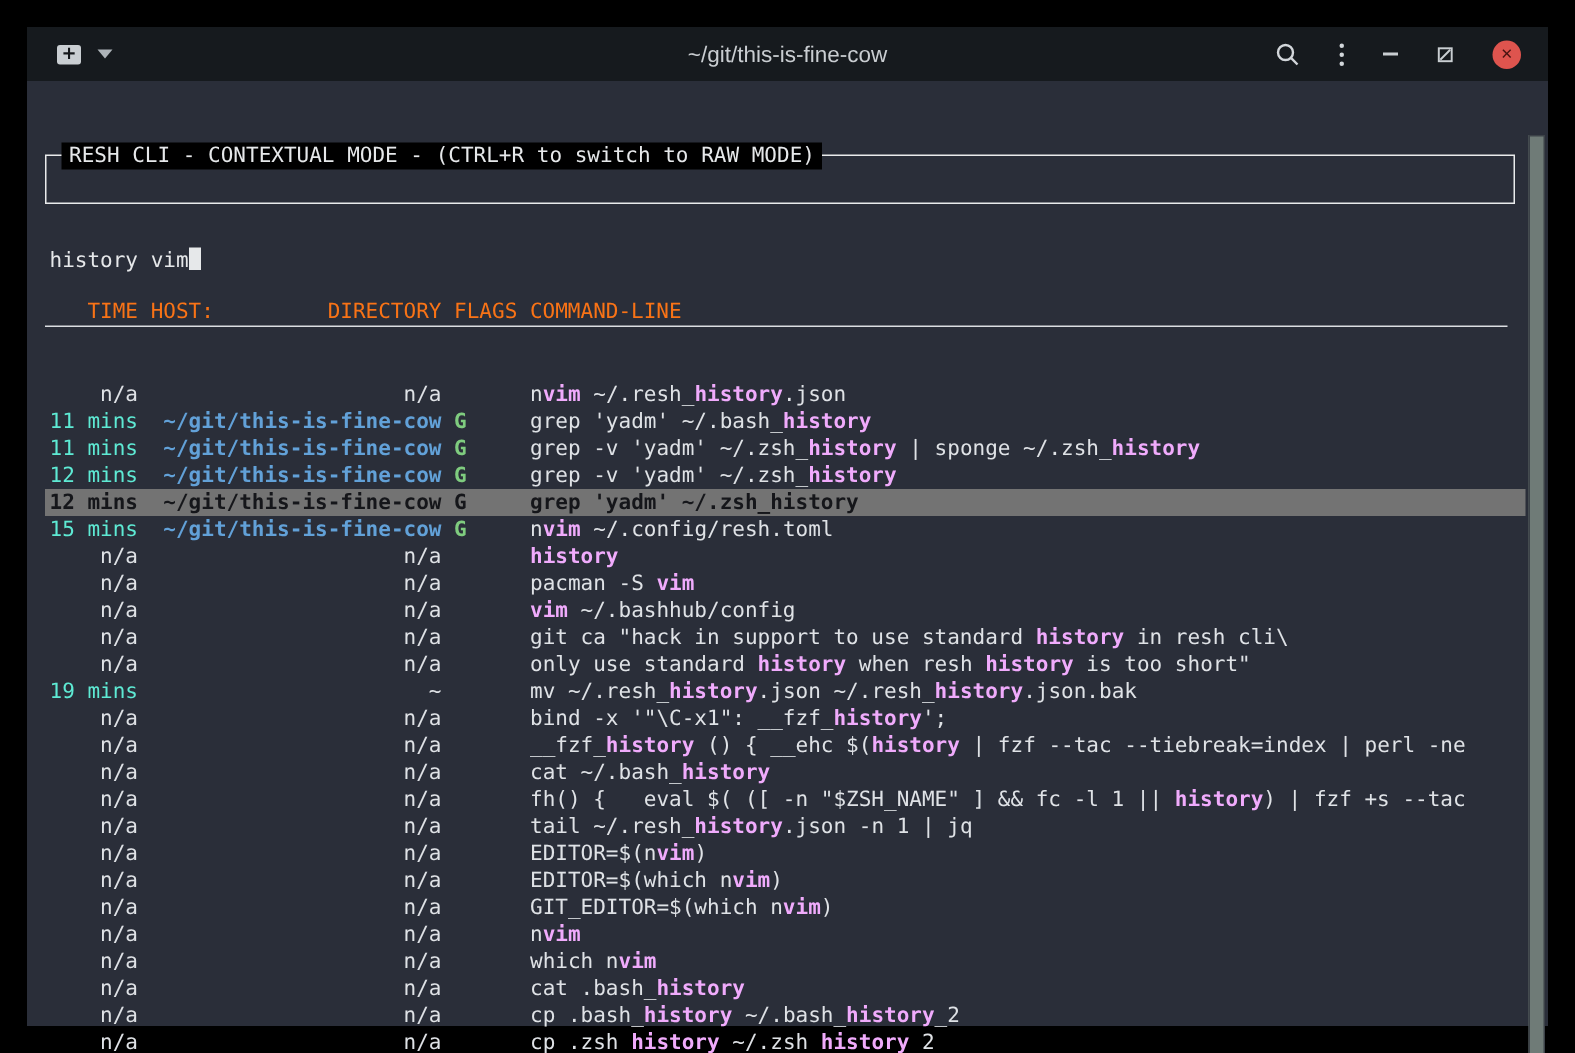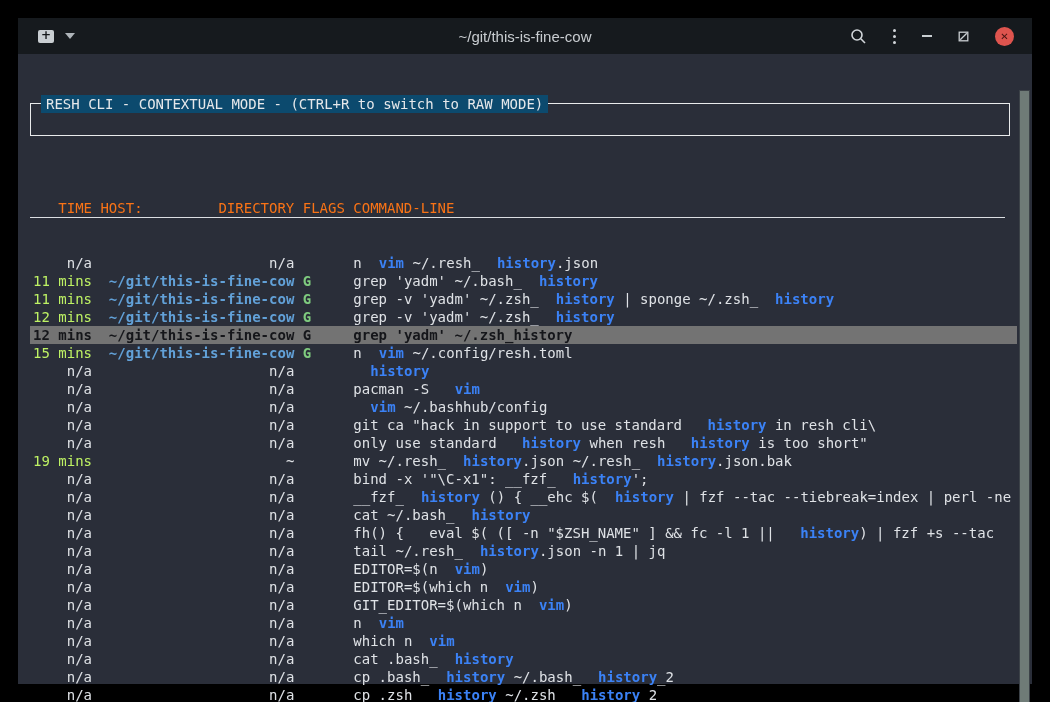--- a/index.html
+++ b/index.html
@@ -26,33 +26,33 @@
   .kebab i { width:3px; height:3px; border-radius:50%; background:#d2d6da; }
   .minbar { width:10px; height:2px; background:#c9ced2; display:block; }
   .closebtn { width:19px; height:19px; border-radius:50%; background:#de544e;
     display:flex; align-items:center; justify-content:center; }
   .closebtn::after { content:"✕"; color:#471311; font:bold 10px "DejaVu Sans", sans-serif; }
 
   
   .terminal { height:630px; background:#2a2e39; position:relative;
     font:14px/18px "DejaVu Sans Mono", monospace; white-space:pre; }
   .resh-box { margin:13px 0 0 12px; width:980px; height:33px; border:1px solid #e9ebec; position:relative; }
-  .resh-title { position:absolute; top:-9px; left:10px; background:#0c4a6e; padding:0 5px; color:#e6e8ea; }
+  .resh-title { position:absolute; top:-9px; left:10px; background:#000000; padding:0 5px; color:#e6e8ea; }
   .query-line { padding:7px 0 0 2px; color:#e6e8ea; }
   .cursor { display:inline-block; width:8px; height:15px; background:#e6e8ea; vertical-align:-2px; }
 
   .hdr { margin:10px 0 0 12px; width:975px; height:18px; padding-left:3px;
     border-bottom:1px solid #dbdee2; color:#f97316; line-height:17px; }
   #rows { margin-left:12px; width:987px; }
   .row { height:18px; padding-left:3px; }
   .w { color:#dfe2e6; }
-  .y { color:#bef264; }
+  .y { color:#5eead4; }
   .b { color:#62a1d8; font-weight:bold; }
   .f { color:#7fcc7f; font-weight:bold; }
-  .m { color:#3b82f6; font-weight:bold;margin-left:17px; }
+  .m { color:#f0abfc; font-weight:bold; }
   .sel { background:#737373; }
   .sel span { color:#15161a !important; font-weight:bold; }
 
   .scrollbar { position:absolute; top:0; right:2px; width:11px; height:630px; }
   .thumb { width:100%; height:100%; background:#6f7b77; border:1px solid #3c4248; }
 </style>
 </head>
 <body>
 
 <div class="window">
@@ -89,20 +89,21 @@
       </button>
       <button>
         <span class="closebtn"></span>
       </button>
     </div>
   </div>
 
   <div class="terminal">
     <div class="resh-box">
       <span class="resh-title">RESH CLI - CONTEXTUAL MODE - (CTRL+R to switch to RAW MODE)</span>
+      <div class="query-line"><span>history vim</span><span class="cursor"></span></div>
     </div>
 
     <div class="hdr">   TIME HOST:         DIRECTORY FLAGS COMMAND-LINE</div>
     <div id="rows"><div class="row"><span class="w">    n/a</span><span class="w">                     n/a</span><span class="f">       </span><span class="w">n</span><span class="m">vim</span><span class="w"> ~/.resh_</span><span class="m">history</span><span class="w">.json</span></div><div class="row"><span class="y">11 mins</span><span class="b">  ~/git/this-is-fine-cow</span><span class="f"> G     </span><span class="w">grep 'yadm' ~/.bash_</span><span class="m">history</span></div><div class="row"><span class="y">11 mins</span><span class="b">  ~/git/this-is-fine-cow</span><span class="f"> G     </span><span class="w">grep -v 'yadm' ~/.zsh_</span><span class="m">history</span><span class="w"> | sponge ~/.zsh_</span><span class="m">history</span></div><div class="row"><span class="y">12 mins</span><span class="b">  ~/git/this-is-fine-cow</span><span class="f"> G     </span><span class="w">grep -v 'yadm' ~/.zsh_</span><span class="m">history</span></div><div class="row sel"><span class="y">12 mins</span><span class="b">  ~/git/this-is-fine-cow</span><span class="f"> G     </span><span class="w">grep 'yadm' ~/.zsh_history</span></div><div class="row"><span class="y">15 mins</span><span class="b">  ~/git/this-is-fine-cow</span><span class="f"> G     </span><span class="w">n</span><span class="m">vim</span><span class="w"> ~/.config/resh.toml</span></div><div class="row"><span class="w">    n/a</span><span class="w">                     n/a</span><span class="f">       </span><span class="m">history</span></div><div class="row"><span class="w">    n/a</span><span class="w">                     n/a</span><span class="f">       </span><span class="w">pacman -S </span><span class="m">vim</span></div><div class="row"><span class="w">    n/a</span><span class="w">                     n/a</span><span class="f">       </span><span class="m">vim</span><span class="w"> ~/.bashhub/config</span></div><div class="row"><span class="w">    n/a</span><span class="w">                     n/a</span><span class="f">       </span><span class="w">git ca "hack in support to use standard </span><span class="m">history</span><span class="w"> in resh cli\</span></div><div class="row"><span class="w">    n/a</span><span class="w">                     n/a</span><span class="f">       </span><span class="w">only use standard </span><span class="m">history</span><span class="w"> when resh </span><span class="m">history</span><span class="w"> is too short"</span></div><div class="row"><span class="y">19 mins</span><span class="w">                       ~</span><span class="f">       </span><span class="w">mv ~/.resh_</span><span class="m">history</span><span class="w">.json ~/.resh_</span><span class="m">history</span><span class="w">.json.bak</span></div><div class="row"><span class="w">    n/a</span><span class="w">                     n/a</span><span class="f">       </span><span class="w">bind -x '"\C-x1": __fzf_</span><span class="m">history</span><span class="w">';</span></div><div class="row"><span class="w">    n/a</span><span class="w">                     n/a</span><span class="f">       </span><span class="w">__fzf_</span><span class="m">history</span><span class="w"> () { __ehc $(</span><span class="m">history</span><span class="w"> | fzf --tac --tiebreak=index | perl -ne</span></div><div class="row"><span class="w">    n/a</span><span class="w">                     n/a</span><span class="f">       </span><span class="w">cat ~/.bash_</span><span class="m">history</span></div><div class="row"><span class="w">    n/a</span><span class="w">                     n/a</span><span class="f">       </span><span class="w">fh() {   eval $( ([ -n "$ZSH_NAME" ] &amp;&amp; fc -l 1 || </span><span class="m">history</span><span class="w">) | fzf +s --tac</span></div><div class="row"><span class="w">    n/a</span><span class="w">                     n/a</span><span class="f">       </span><span class="w">tail ~/.resh_</span><span class="m">history</span><span class="w">.json -n 1 | jq</span></div><div class="row"><span class="w">    n/a</span><span class="w">                     n/a</span><span class="f">       </span><span class="w">EDITOR=$(n</span><span class="m">vim</span><span class="w">)</span></div><div class="row"><span class="w">    n/a</span><span class="w">                     n/a</span><span class="f">       </span><span class="w">EDITOR=$(which n</span><span class="m">vim</span><span class="w">)</span></div><div class="row"><span class="w">    n/a</span><span class="w">                     n/a</span><span class="f">       </span><span class="w">GIT_EDITOR=$(which n</span><span class="m">vim</span><span class="w">)</span></div><div class="row"><span class="w">    n/a</span><span class="w">                     n/a</span><span class="f">       </span><span class="w">n</span><span class="m">vim</span></div><div class="row"><span class="w">    n/a</span><span class="w">                     n/a</span><span class="f">       </span><span class="w">which n</span><span class="m">vim</span></div><div class="row"><span class="w">    n/a</span><span class="w">                     n/a</span><span class="f">       </span><span class="w">cat .bash_</span><span class="m">history</span></div><div class="row"><span class="w">    n/a</span><span class="w">                     n/a</span><span class="f">       </span><span class="w">cp .bash_</span><span class="m">history</span><span class="w"> ~/.bash_</span><span class="m">history</span><span class="w">_2</span></div><div class="row"><span class="w">    n/a</span><span class="w">                     n/a</span><span class="f">       </span><span class="w">cp .zsh_</span><span class="m">history</span><span class="w"> ~/.zsh_</span><span class="m">history</span><span class="w">_2</span></div></div>
     
     
 
     <div class="scrollbar">
       <div class="thumb"></div>
     </div>

